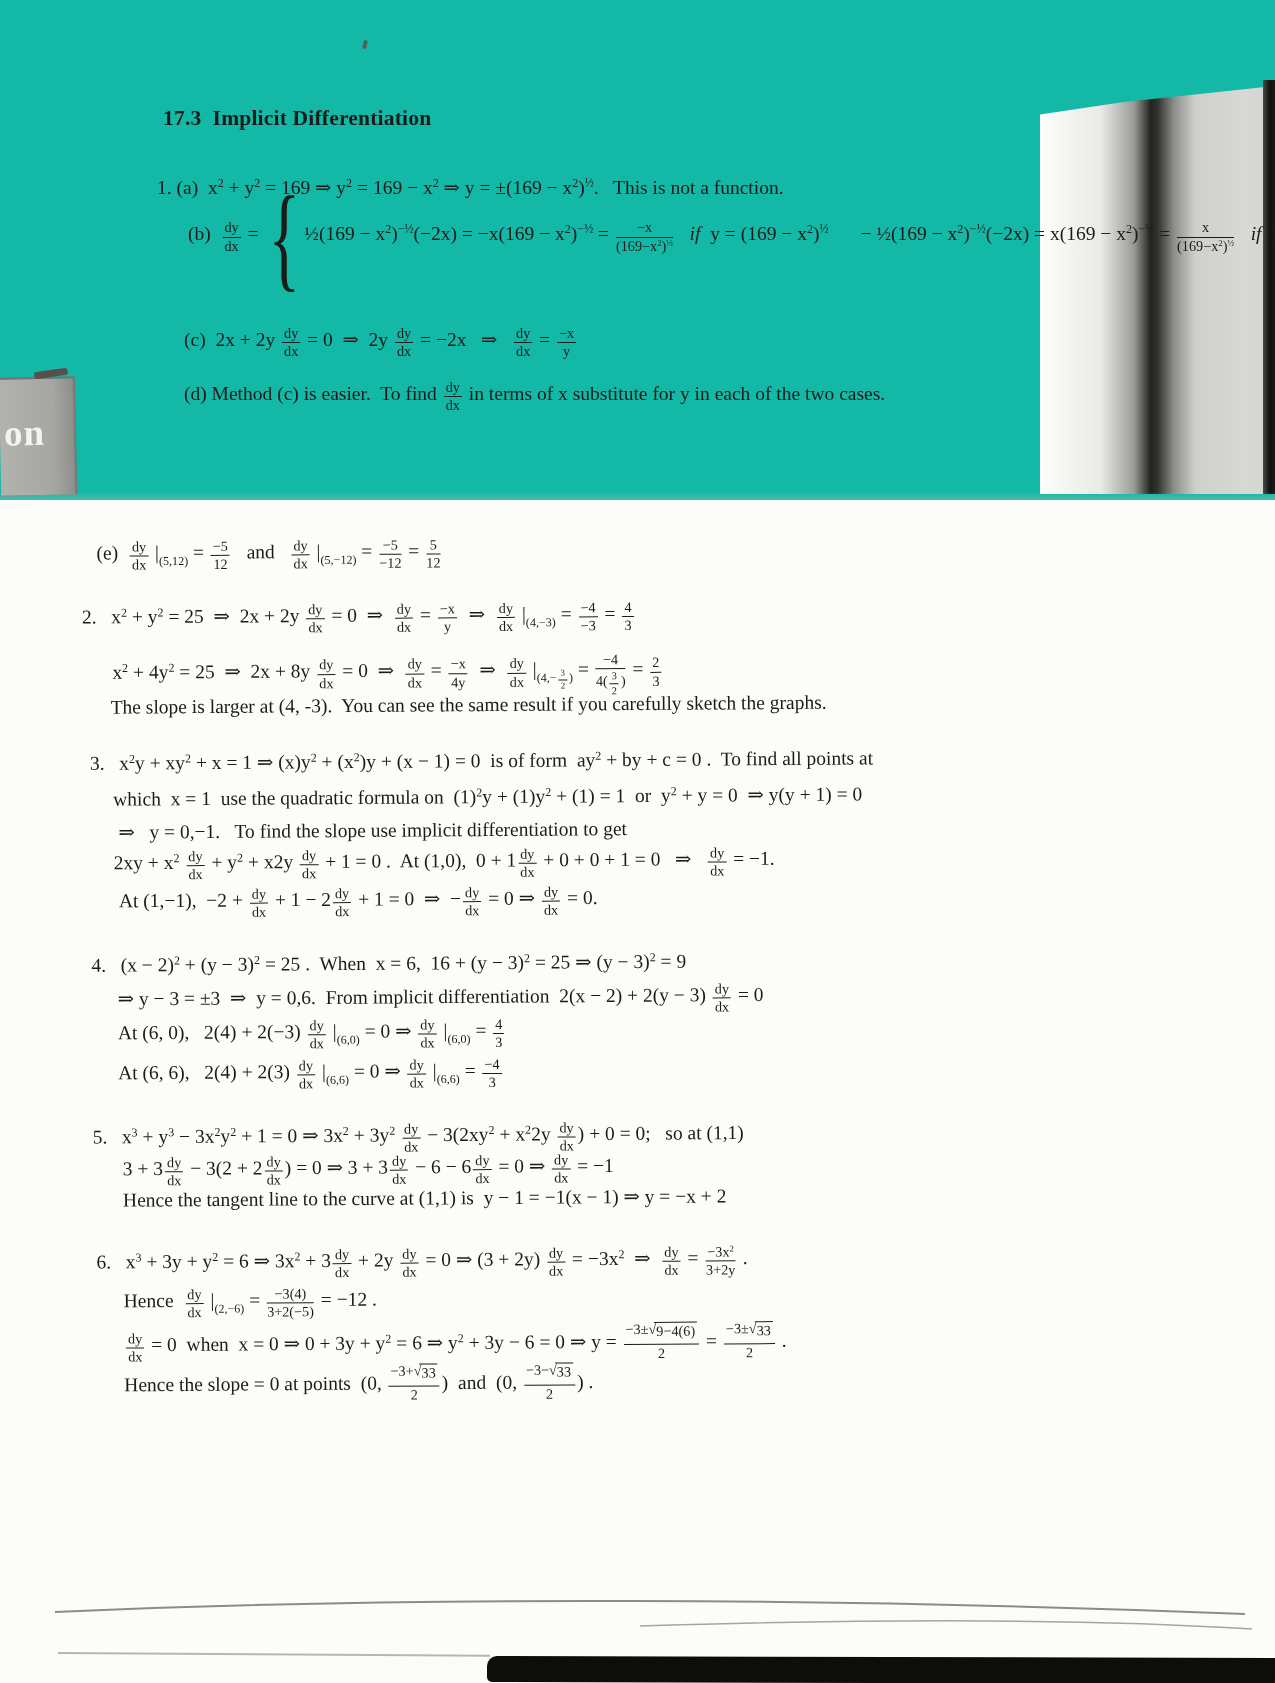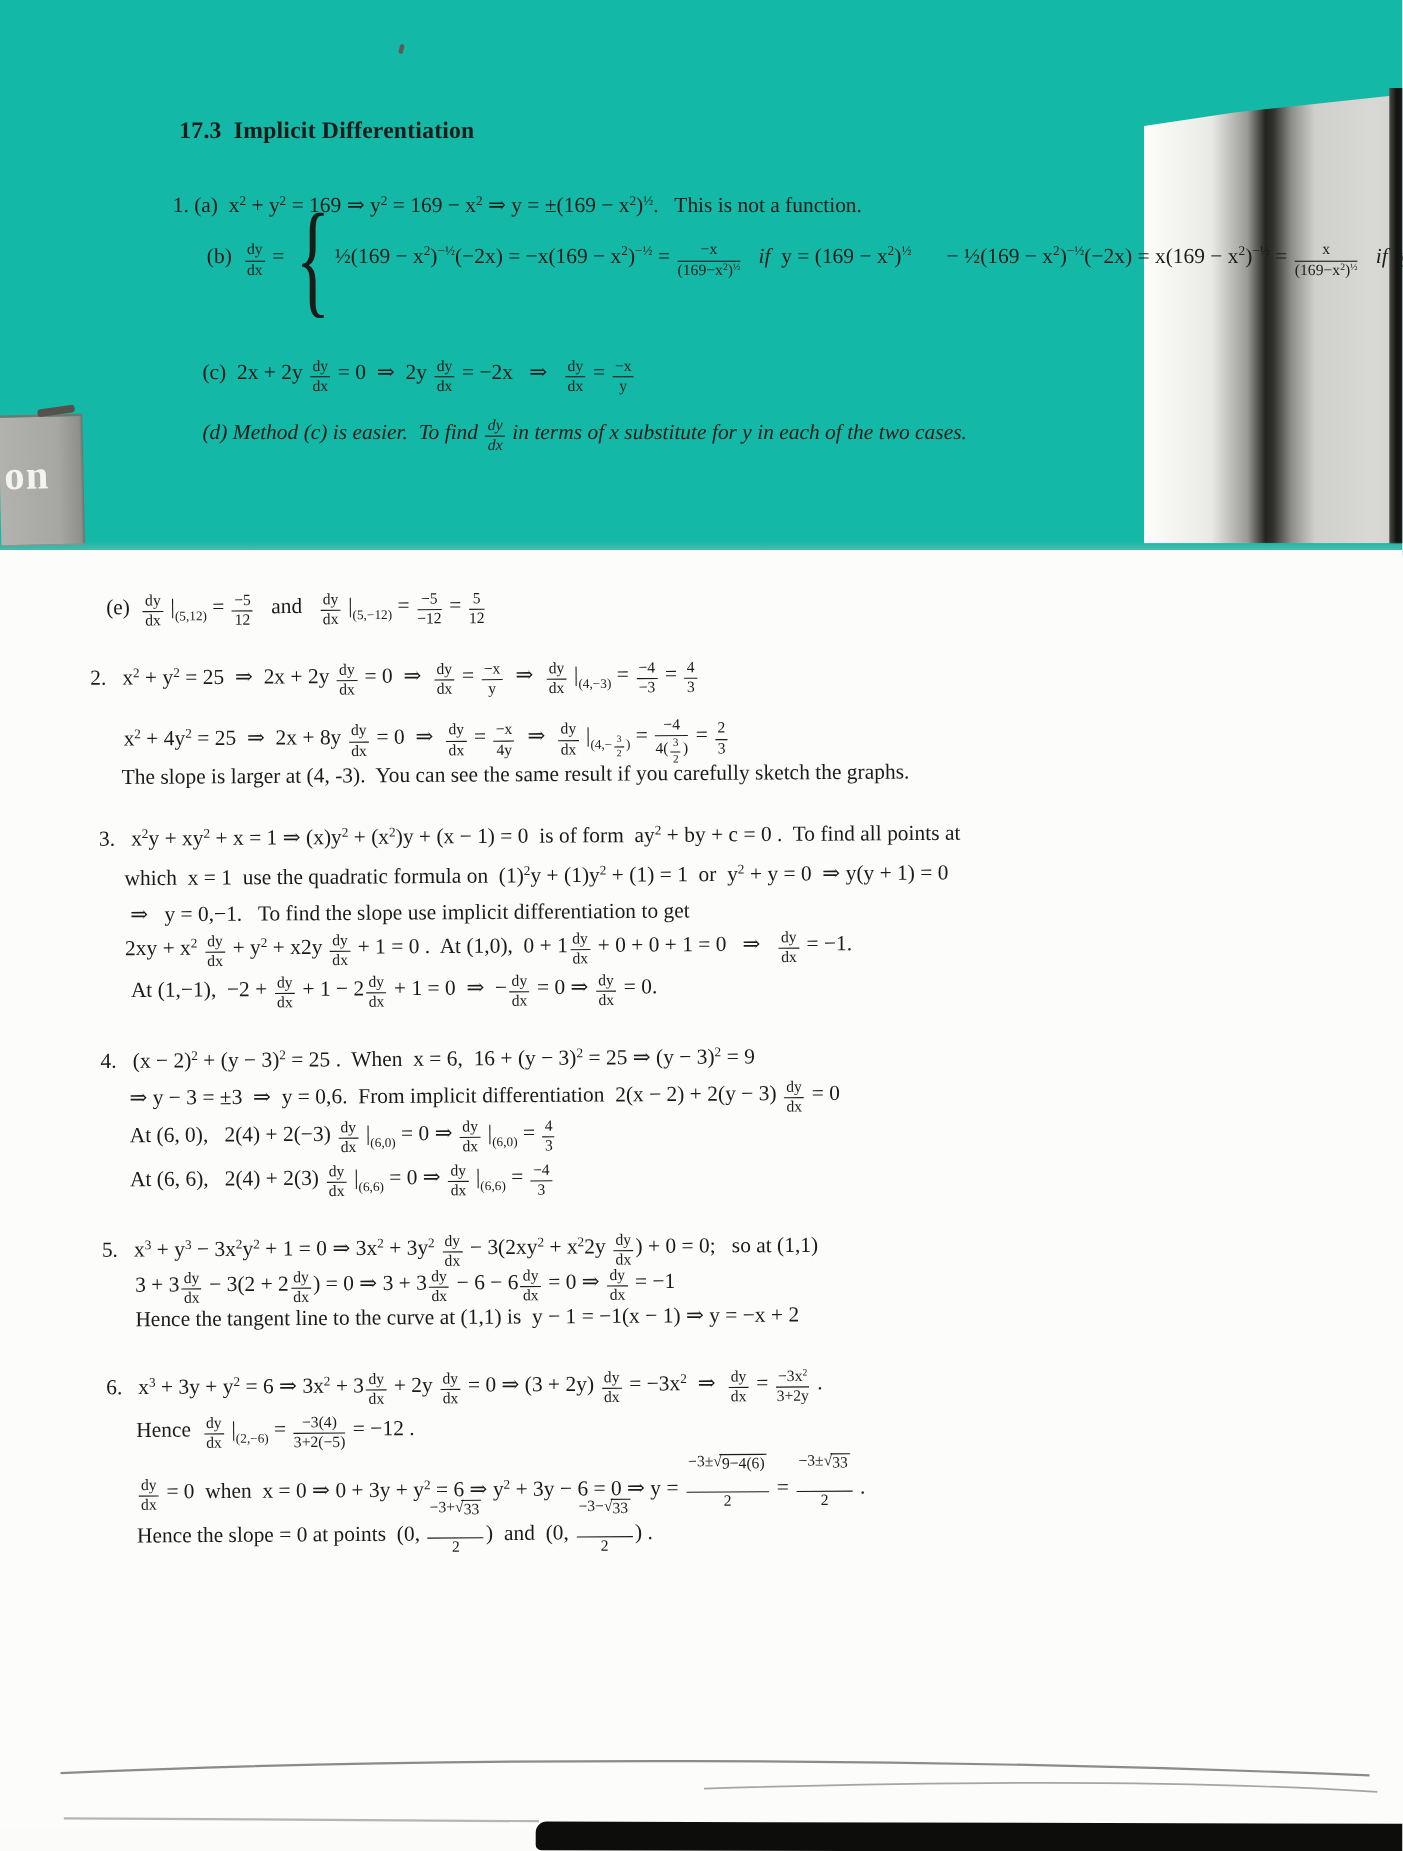--- a/index.html
+++ b/index.html
@@ -44,21 +44,21 @@
   
   .mline{position:absolute;white-space:pre;font-size:19.5px;line-height:1.2;color:#1b1b19;}
   #heading{position:absolute;left:163px;top:106px;font-size:21.5px;font-weight:bold;letter-spacing:.2px;white-space:pre;}
   .frac{display:inline-block;vertical-align:-0.75em;text-align:center;font-size:.73em;line-height:1.08;margin:0 2px;}
   .frac>.num{display:block;border-bottom:1.4px solid currentColor;padding:0 2px 1px;}
   .frac>.den{display:block;padding-top:1px;}
   sup.sup{font-size:.62em;vertical-align:.55em;line-height:0;}
   sub.sub{font-size:.62em;vertical-align:-.5em;line-height:0;}
   .sqrt{display:inline-flex;align-items:flex-start;}
   .sqrt>.rad{line-height:1;}
-  .sqrt>.bar{border-top:1.3px solid currentColor;margin-left:-2px;padding:1px 2px 16px 2px;}
+  .sqrt>.bar{border-top:1.3px solid currentColor;margin-left:-2px;padding:1px 2px 4px 2px;}
   .it{font-style:italic;}
 
   
   #p1b{position:absolute;left:188px;top:204px;display:flex;align-items:center;white-space:pre;}
   #p1b .label{font-size:19.5px;margin-right:6px;}
   .bigbrace{font-size:66px;font-weight:400;line-height:1;transform:scaleY(1.75);margin:0 4px;color:#1b1b19;}
   #p1b .cases{display:flex;flex-direction:row;gap:32px;}
   #p1b .case{font-size:19.5px;white-space:pre;}
 
   #page2-content{position:absolute;left:0;top:0;width:1275px;height:1683px;transform:rotate(-0.4deg);transform-origin:640px 1050px;}
@@ -78,21 +78,21 @@
     <span class="label">(b)  <span class="frac"><span class="num">dy</span><span class="den">dx</span></span> =</span>
     <span class="bigbrace">{</span>
     <span class="cases">
       <span class="case">½(169 − x<sup class="sup">2</sup>)<sup class="sup">−½</sup>(−2x) = −x(169 − x<sup class="sup">2</sup>)<sup class="sup">−½</sup> = <span class="frac"><span class="num">−x</span><span class="den">(169−x<sup class="sup">2</sup>)<sup class="sup">½</sup></span></span>   <span class="it">if</span>  y = (169 − x<sup class="sup">2</sup>)<sup class="sup">½</sup></span>
       <span class="case">− ½(169 − x<sup class="sup">2</sup>)<sup class="sup">−½</sup>(−2x) = x(169 − x<sup class="sup">2</sup>)<sup class="sup">−½</sup> = <span class="frac"><span class="num">x</span><span class="den">(169−x<sup class="sup">2</sup>)<sup class="sup">½</sup></span></span>   <span class="it">if</span>  y = −(169 − x<sup class="sup">2</sup>)<sup class="sup">½</sup></span>
     </span>
     <span class="bigbrace">}</span>
   </div>
 
   <div class="mline" style="left:184px;top:326px;">(c)  2x + 2y <span class="frac"><span class="num">dy</span><span class="den">dx</span></span> = 0  ⇒  2y <span class="frac"><span class="num">dy</span><span class="den">dx</span></span> = −2x   ⇒   <span class="frac"><span class="num">dy</span><span class="den">dx</span></span> = <span class="frac"><span class="num">−x</span><span class="den">y</span></span></div>
-  <div class="mline" style="left:184px;top:380px;font-style:italic;">(d) Method (c) is easier.  To find <span class="frac"><span class="num">dy</span><span class="den">dx</span></span> in terms of x substitute for y in each of the two cases.</div>
+  <div class="mline" style="left:184px;top:380px;">(d) Method (c) is easier.  To find <span class="frac"><span class="num">dy</span><span class="den">dx</span></span> in terms of x substitute for y in each of the two cases.</div>
 </div>
 
 <div class="side-tab">
   <div class="side-tab-label">on</div>
 </div>
 <div class="tab-smudge"></div>
 <div class="seam-shadow"></div>
 <div class="seam-a"></div>
 <div class="seam-b"></div>
 <div class="left-edge-line"></div>

